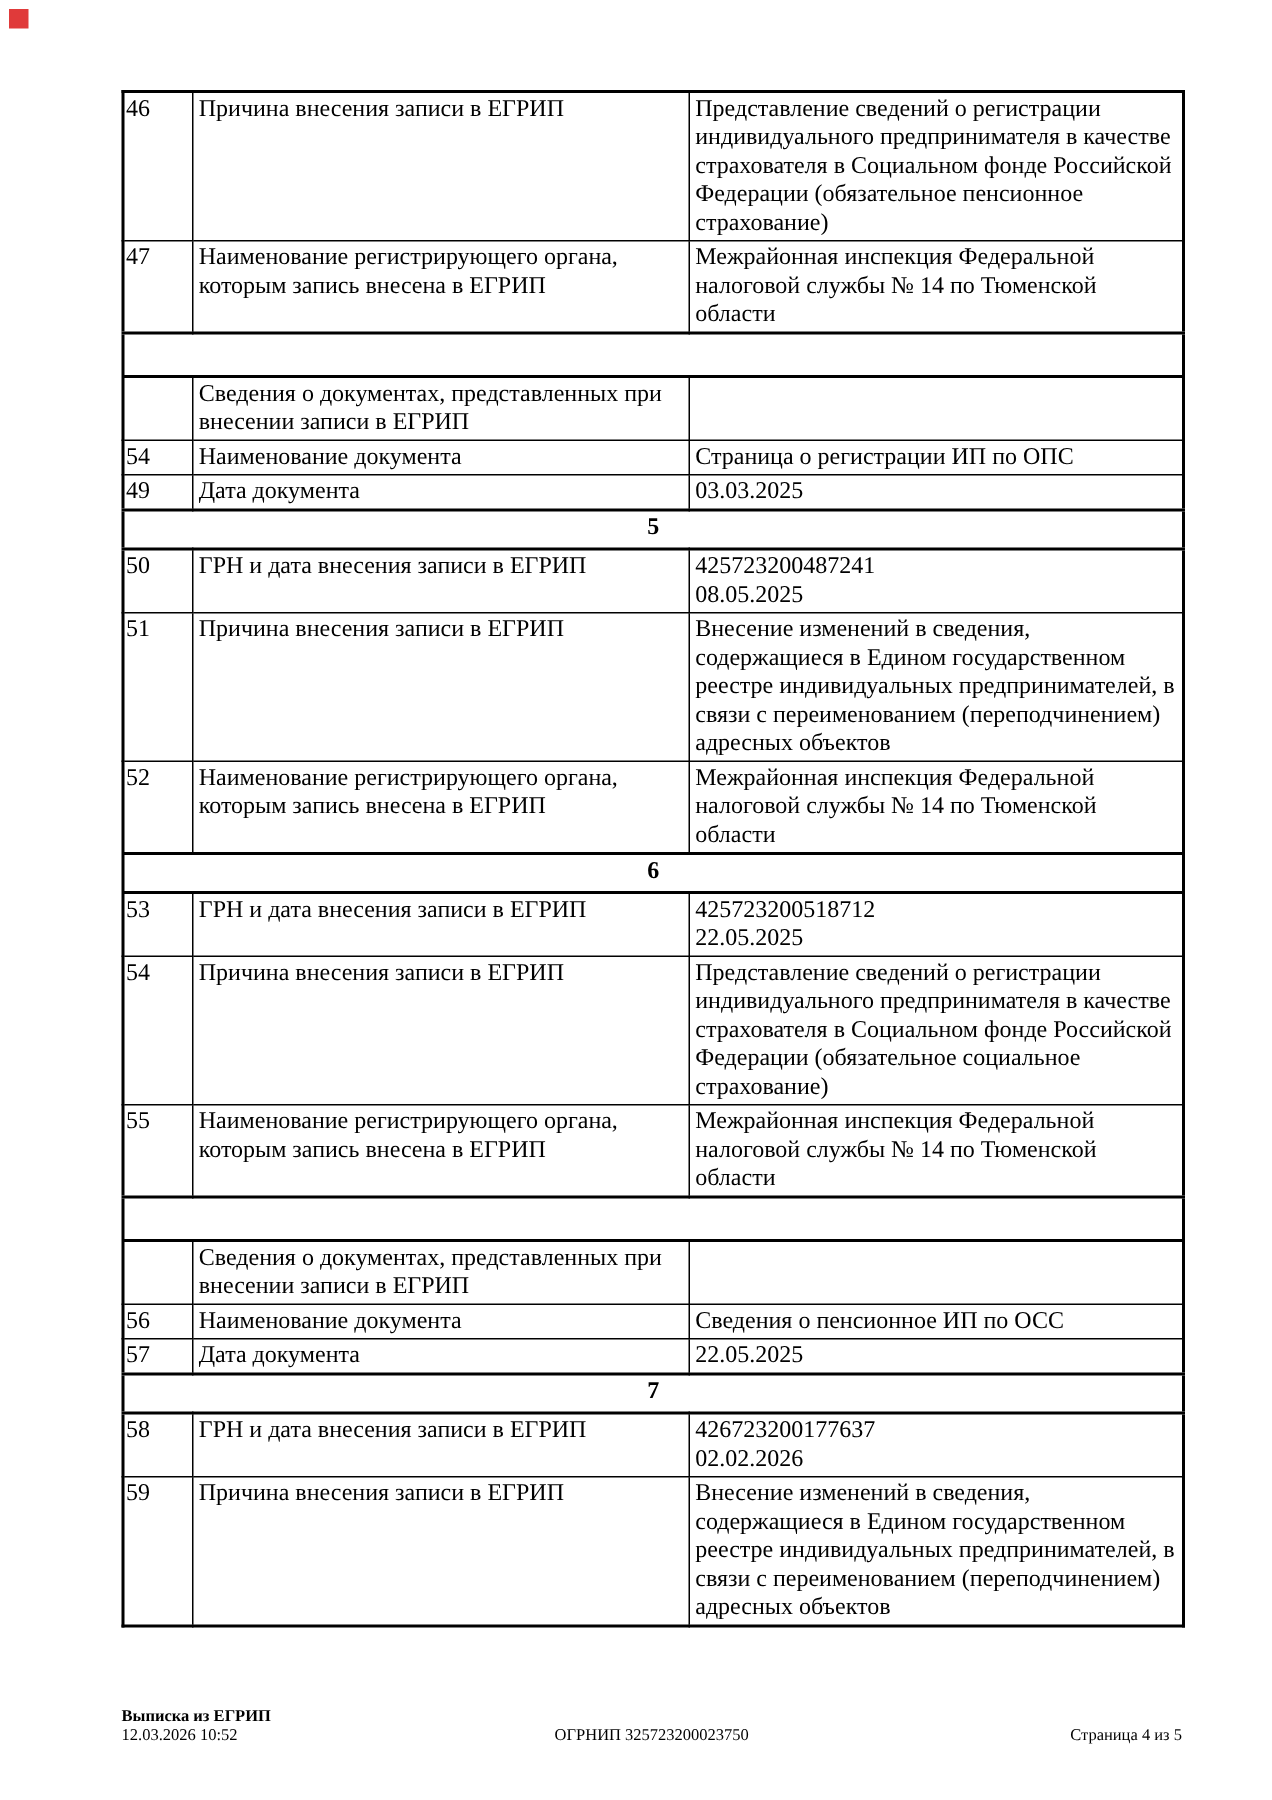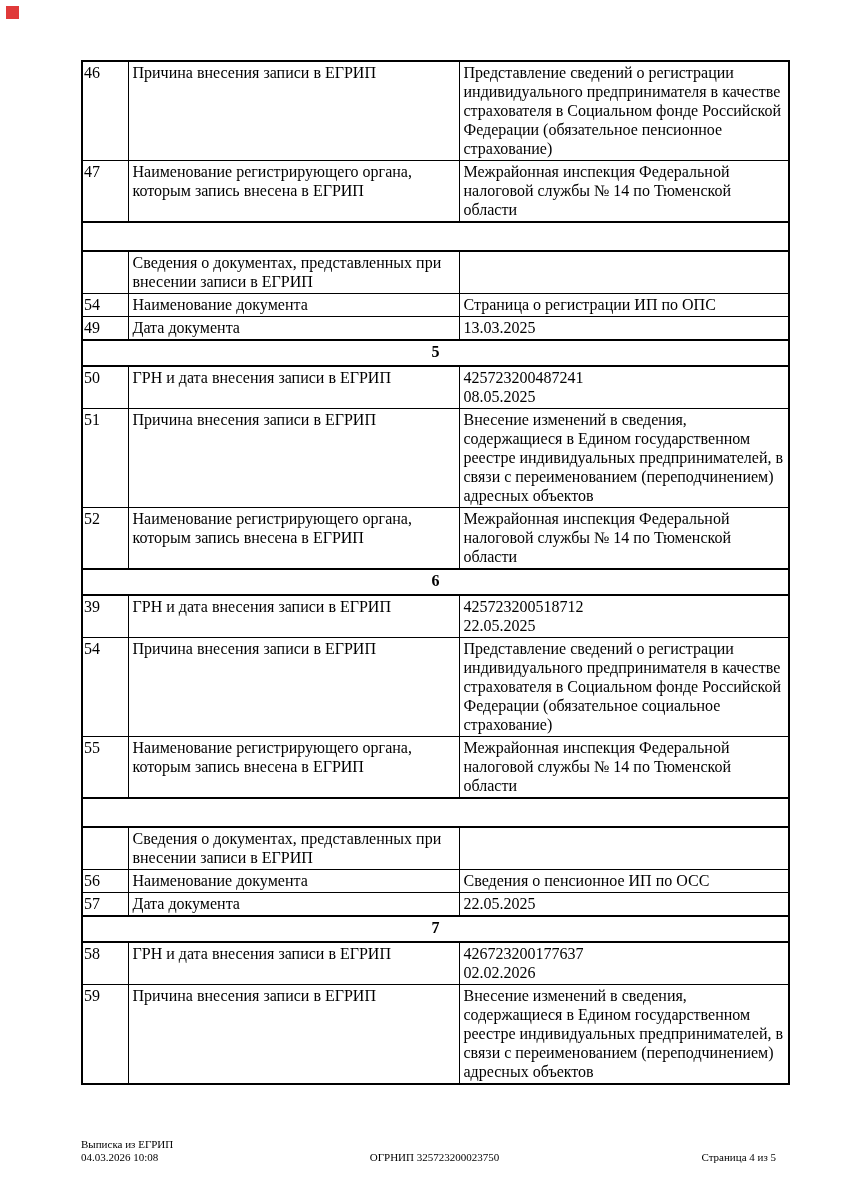--- a/index.html
+++ b/index.html
@@ -66,31 +66,31 @@
     height: 26px;
     font-size: 11px;
     line-height: 13px;
   }
   .footer .f-left {
     position: absolute;
     left: 0;
     bottom: 0;
     text-align: left;
   }
-  .footer .f-left .doc-type { font-weight: normal; }
+  .footer .f-left .doc-type { font-weight: bold; }
   .footer .f-center {
     position: absolute;
     left: 50%;
     bottom: 0;
     transform: translateX(-50%);
     white-space: nowrap;
   }
   .footer .f-right {
     position: absolute;
-    right: 12px;
+    right: 0;
     bottom: 0;
     white-space: nowrap;
     margin-left: 48px;
   }
 </style>
 </head>
 <body>
 
 <div>
 
@@ -122,21 +122,21 @@
           <td class="value"></td>
         </tr>
         <tr>
           <td class="num">54</td>
           <td class="label">Наименование документа</td>
           <td class="value">Страница о регистрации ИП по ОПС</td>
         </tr>
         <tr>
           <td class="num">49</td>
           <td class="label">Дата документа</td>
-          <td class="value">13.03.2025</td>
+          <td class="value">03.03.2025</td>
         </tr>
         <tr class="section">
           <td colspan="3">5</td>
         </tr>
         <tr>
           <td class="num">50</td>
           <td class="label">ГРН и дата внесения записи в ЕГРИП</td>
           <td class="value">425723200487241
 08.05.2025</td>
         </tr>
@@ -147,21 +147,21 @@
         </tr>
         <tr>
           <td class="num">52</td>
           <td class="label">Наименование регистрирующего органа, которым запись внесена в ЕГРИП</td>
           <td class="value">Межрайонная инспекция Федеральной налоговой службы № 14 по Тюменской области</td>
         </tr>
         <tr class="section">
           <td colspan="3">6</td>
         </tr>
         <tr>
-          <td class="num">39</td>
+          <td class="num">53</td>
           <td class="label">ГРН и дата внесения записи в ЕГРИП</td>
           <td class="value">425723200518712
 22.05.2025</td>
         </tr>
         <tr>
           <td class="num">54</td>
           <td class="label">Причина внесения записи в ЕГРИП</td>
           <td class="value">Представление сведений о регистрации индивидуального предпринимателя в качестве страхователя в Социальном фонде Российской Федерации (обязательное социальное страхование)</td>
         </tr>
         <tr>
@@ -200,19 +200,19 @@
           <td class="num">59</td>
           <td class="label">Причина внесения записи в ЕГРИП</td>
           <td class="value">Внесение изменений в сведения, содержащиеся в Едином государственном реестре индивидуальных предпринимателей, в связи с переименованием (переподчинением) адресных объектов</td>
         </tr>
       </tbody>
   </table>
 
   <div class="footer">
     <div class="f-left">
       <div class="doc-type">Выписка из ЕГРИП</div>
-      <div>04.03.2026 10:08</div>
+      <div>12.03.2026 10:52</div>
     </div>
     <div class="f-center">ОГРНИП 325723200023750</div>
     <div class="f-right">Страница 4 из 5</div>
   </div>
 
 </div>
 
 </body></html>

